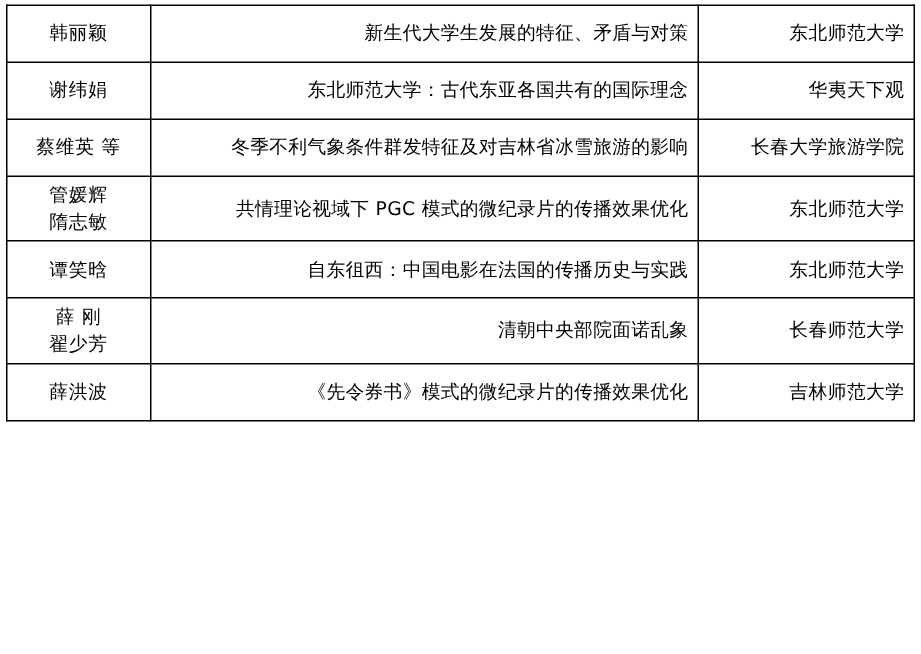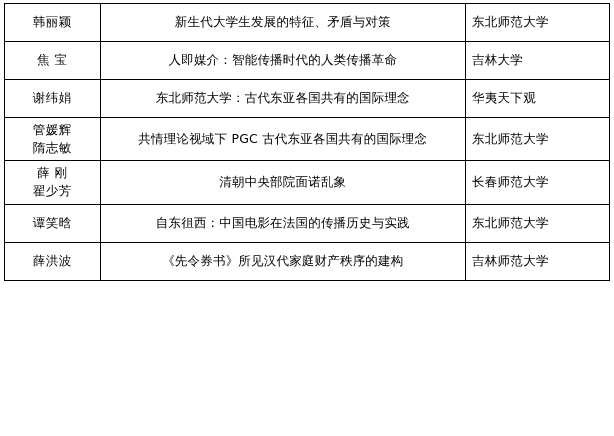--- a/index.html
+++ b/index.html
@@ -36,26 +36,26 @@
     height: 38px;
     box-sizing: border-box;
   }
   td.col-name {
     width: 93px;
     text-align: center;
     letter-spacing: 0.5px;
   }
   td.col-title {
     width: 355px;
-    text-align: center;
+    text-align: right;
     letter-spacing: 0.2px;
   }
   td.col-org {
     width: 140px;
-    text-align: left;
+    text-align: right;
     letter-spacing: 0.3px;
   }
   .name-line {
     display: block;
     white-space: nowrap;
   }
   .tall {
     height: 50px;
   }
 </style>
@@ -67,57 +67,57 @@
     <tbody>
       <tr>
         <td class="col-name">
           <span class="name-line">韩丽颖</span>
         </td>
         <td class="col-title">新生代大学生发展的特征、矛盾与对策</td>
         <td class="col-org">东北师范大学</td>
       </tr>
       <tr>
         <td class="col-name">
-          <span class="name-line">焦  宝</span>
-        </td>
-        <td class="col-title">人即媒介：智能传播时代的人类传播革命</td>
-        <td class="col-org">吉林大学</td>
-      </tr>
-      <tr>
-        <td class="col-name">
           <span class="name-line">谢纬娟</span>
         </td>
         <td class="col-title">东北师范大学：古代东亚各国共有的国际理念</td>
         <td class="col-org">华夷天下观</td>
       </tr>
       <tr>
         <td class="col-name tall">
+          <span class="name-line">蔡维英 等</span>
+        </td>
+        <td class="col-title tall">冬季不利气象条件群发特征及对吉林省冰雪旅游的影响</td>
+        <td class="col-org tall">长春大学旅游学院</td>
+      </tr>
+      <tr>
+        <td class="col-name tall">
           <span class="name-line">管媛辉</span>
           <span class="name-line">隋志敏</span>
         </td>
-        <td class="col-title tall">共情理论视域下 PGC 古代东亚各国共有的国际理念</td>
+        <td class="col-title tall">共情理论视域下 PGC 模式的微纪录片的传播效果优化</td>
         <td class="col-org tall">东北师范大学</td>
+      </tr>
+      <tr>
+        <td class="col-name">
+          <span class="name-line">谭笑晗</span>
+        </td>
+        <td class="col-title">自东徂西：中国电影在法国的传播历史与实践</td>
+        <td class="col-org">东北师范大学</td>
       </tr>
       <tr>
         <td class="col-name tall">
           <span class="name-line">薛  刚</span>
           <span class="name-line">翟少芳</span>
         </td>
         <td class="col-title tall">清朝中央部院面诺乱象</td>
         <td class="col-org tall">长春师范大学</td>
       </tr>
       <tr>
         <td class="col-name">
-          <span class="name-line">谭笑晗</span>
-        </td>
-        <td class="col-title">自东徂西：中国电影在法国的传播历史与实践</td>
-        <td class="col-org">东北师范大学</td>
-      </tr>
-      <tr>
-        <td class="col-name">
           <span class="name-line">薛洪波</span>
         </td>
-        <td class="col-title">《先令券书》所见汉代家庭财产秩序的建构</td>
+        <td class="col-title">《先令券书》模式的微纪录片的传播效果优化</td>
         <td class="col-org">吉林师范大学</td>
       </tr>
     </tbody>
   </table>
 </div>
 
 </body></html>

